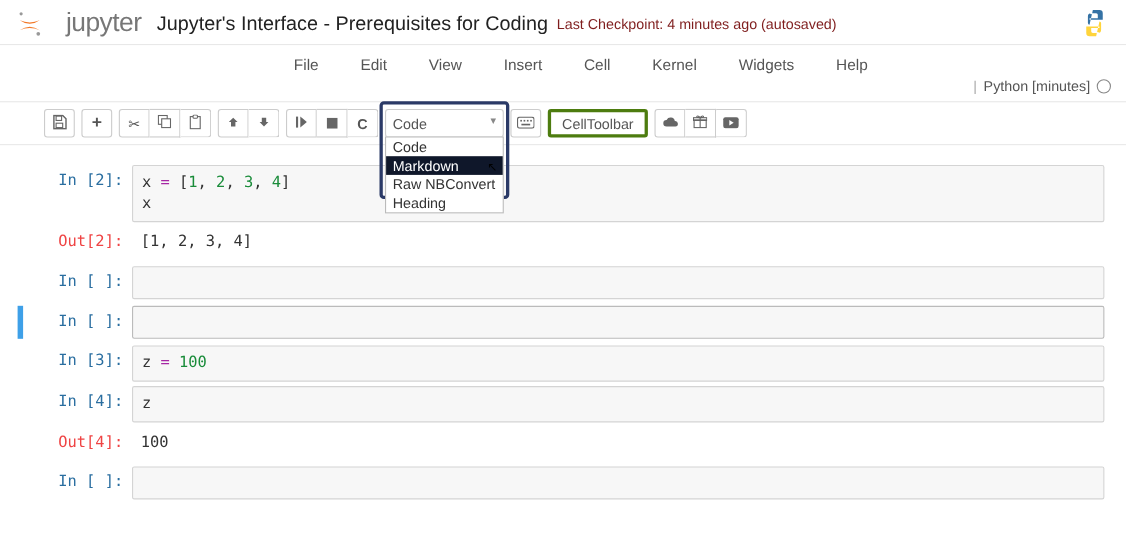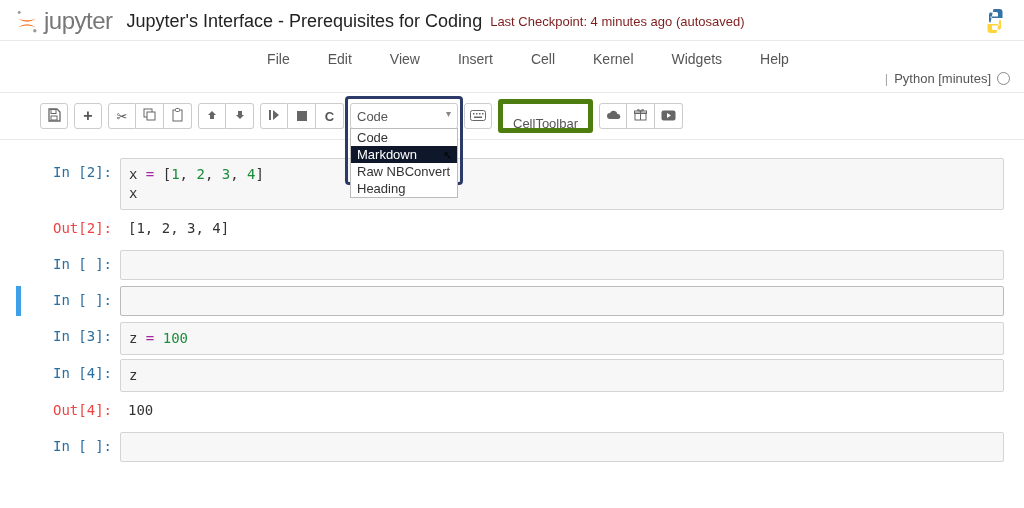--- a/index.html
+++ b/index.html
@@ -1,19 +1,19 @@
 <!DOCTYPE html>
 <html><head>
 <meta charset="utf-8">
 <style>
   * { box-sizing: border-box; margin: 0; padding: 0; }
   body { font-family: "Helvetica Neue", Helvetica, Arial, sans-serif; font-size: 13px; background: #fff; color: #333; width: 1024px; }
   
   .header { display: flex; align-items: center; padding: 6px 14px 4px 14px; border-bottom: 1px solid #e8e8e8; }
-  .logo { display: flex; align-items: center; gap: 4px; }
+  .logo { display: flex; align-items: center; gap: 20px; }
   .logo-mark { width: 26px; height: 26px; }
   .logo-text { font-size: 24px; color: #777; letter-spacing: -0.5px; }
   .nb-title { font-size: 18px; color: #222; margin-left: 14px; }
   .checkpoint { font-size: 13px; color: #7f1d1d; margin-left: 8px; }
   .python-logo { margin-left: auto; width: 30px; height: 30px; }
   
   .menubar-row { display: flex; align-items: center; padding: 6px 14px 6px 46px; border-bottom: 1px solid #e8e8e8; flex-direction: column; }
   .menubar { display: flex; gap: 30px; }
   .menu-item { font-size: 14px; color: #555; cursor: pointer; padding: 4px 4px; }
   .kernel-ind { margin-left: auto; display: flex; align-items: center; gap: 6px; font-size: 13px; color: #555; }
@@ -24,21 +24,21 @@
   .tbtn-group { display: flex; }
   .tbtn-group .tbtn:not(:first-child) { border-left: none; border-top-left-radius: 0; border-bottom-left-radius: 0; }
   .tbtn-group .tbtn:not(:last-child) { border-top-right-radius: 0; border-bottom-right-radius: 0; }
   .cell-type-wrap { position: relative; }
   .cell-type { width: 108px; height: 26px; border: 1px solid #ccc; border-radius: 3px; background: #fff; padding: 0 18px 0 6px; font-size: 13px; color: #555; text-align: left; position: relative; }
   .cell-type::after { content: "▾"; position: absolute; right: 6px; top: 4px; font-size: 10px; color: #888; }
   .dropdown { position: absolute; top: 25px; left: 0; width: 108px; background: #fff; border: 1px solid #bbb; font-size: 13px; z-index: 10; }
   .dropdown div { padding: 1px 6px; cursor: pointer; }
   .dropdown .hl { background: #0f172a; color: #fff; }
   .highlight-box { position: absolute; border: 3.5px solid #2b3a67; border-radius: 4px; pointer-events: none; }
-  .celltoolbar-btn { height: 26px; padding: 12px 10px; border: 5px solid #4d7c0f; border-radius: 3px; background: #fff; font-size: 13px; color: #555; cursor: pointer; }
+  .celltoolbar-btn { height: 26px; padding: 0 10px; border: 3px solid #4d7c0f; border-radius: 3px; background: #fff; font-size: 13px; color: #555; cursor: pointer; }
   
   .notebook { padding: 18px 20px 20px 20px; }
   .cell { display: flex; margin-bottom: 4px; }
   .prompt { width: 100px; text-align: right; font-family: monospace; font-size: 14px; padding: 6px 8px 6px 0; flex-shrink: 0; }
   .prompt.in { color: #2a6ea0; }
   .prompt.out { color: #ef4444; }
   .cell-body { flex: 1; }
   .input-area { border: 1px solid #d4d4d4; border-radius: 2px; background: #f7f7f7; padding: 6px 8px; font-family: monospace; font-size: 14px; min-height: 30px; white-space: pre; line-height: 1.35; }
   .output-area { padding: 6px 8px 10px 8px; font-family: monospace; font-size: 14px; }
   .cell.selected { position: relative; }

